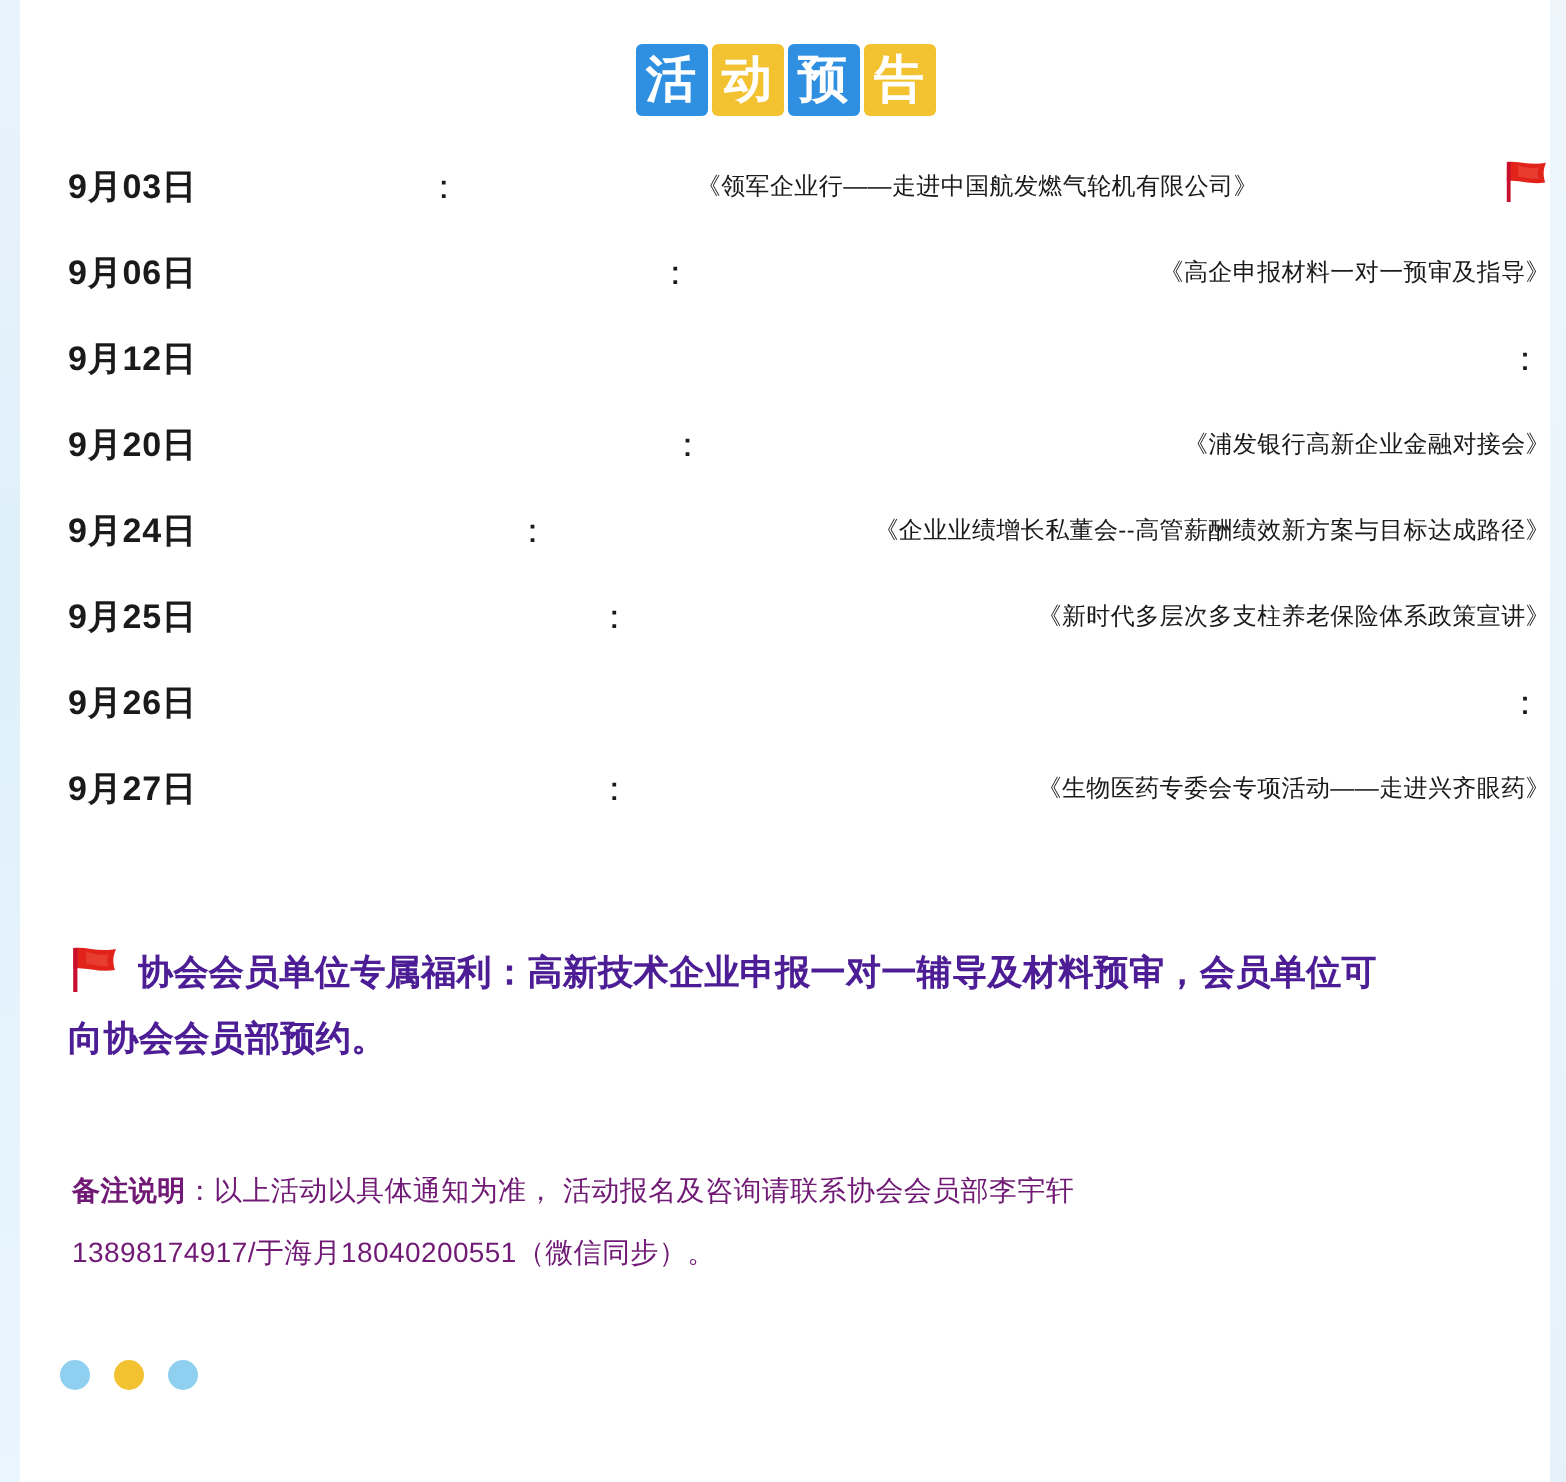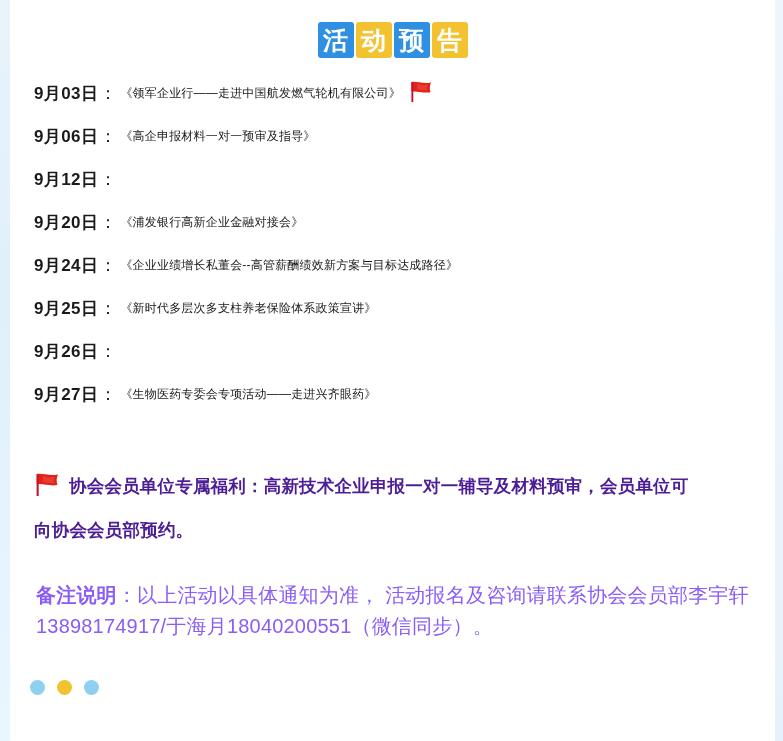--- a/index.html
+++ b/index.html
@@ -96,20 +96,21 @@
     top: 72px;
     width: 765px;
   }
   .event-row {
     position: relative;
     height: 43px;
     display: flex;
     align-items: center;
     padding-left: 24px;
     box-sizing: border-box;
+    justify-content: space-between;
   }
   .event-date {
     font-size: 17px;
     font-weight: 700;
     color: #1a1a1a;
     white-space: nowrap;
     letter-spacing: 0.4px;
   }
   .event-colon {
     font-size: 17px;
@@ -145,34 +146,34 @@
     margin-top: 3px;
   }
   .benefit-text {
     font-size: 17.5px;
     line-height: 32px;
     font-weight: 700;
     color: #4c1d95;
     letter-spacing: 0.2px;
   }
   .benefit-text.b2 {
-    margin-top: 12px;
+    margin-top: 1px;
   }
 
   
   .note {
     position: absolute;
     left: 26px;
     top: 580px;
     width: 716px;
   }
   .note-line {
-    font-size: 20px;
+    font-size: 14px;
     line-height: 31px;
-    color: #8b5cf6;
+    color: #701a75;
     letter-spacing: 0.2px;
   }
   .note-label {
     font-weight: 700;
   }
 
   
   .dots {
     position: absolute;
     left: 20px;

